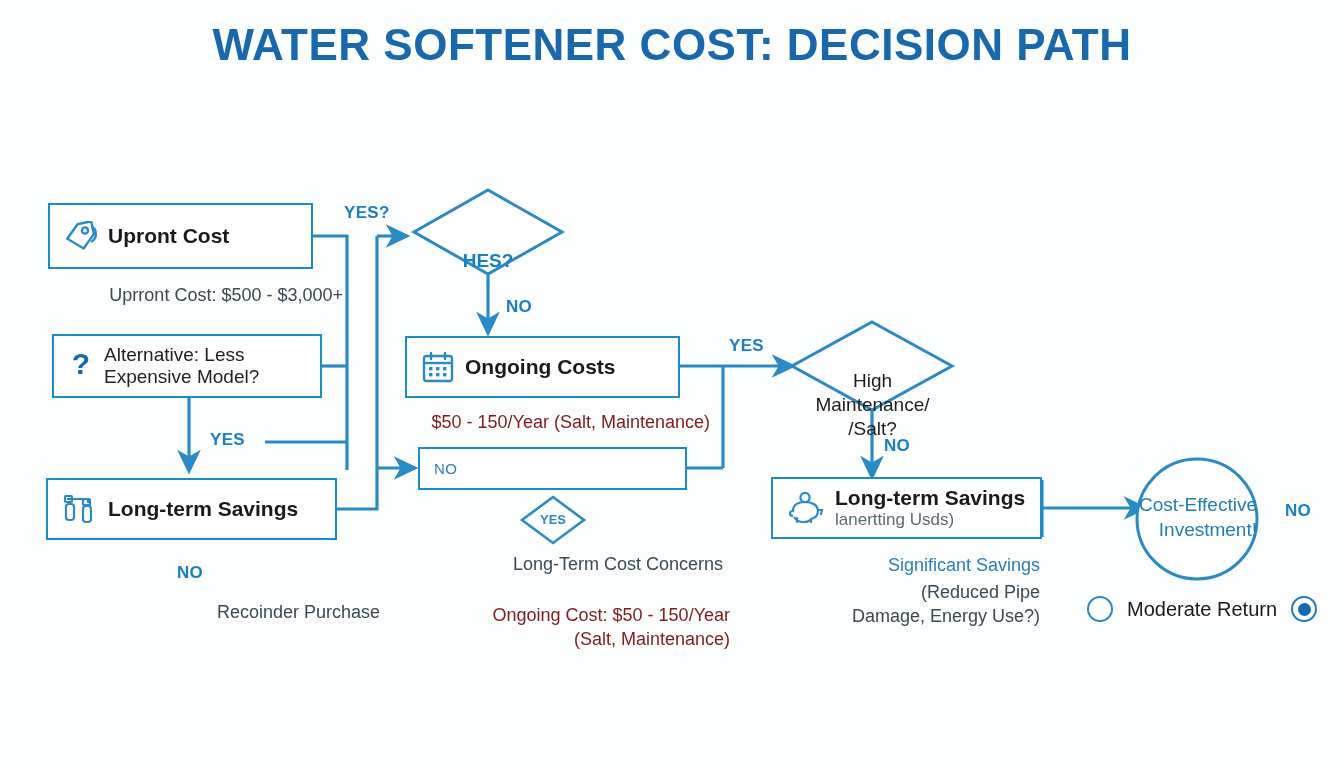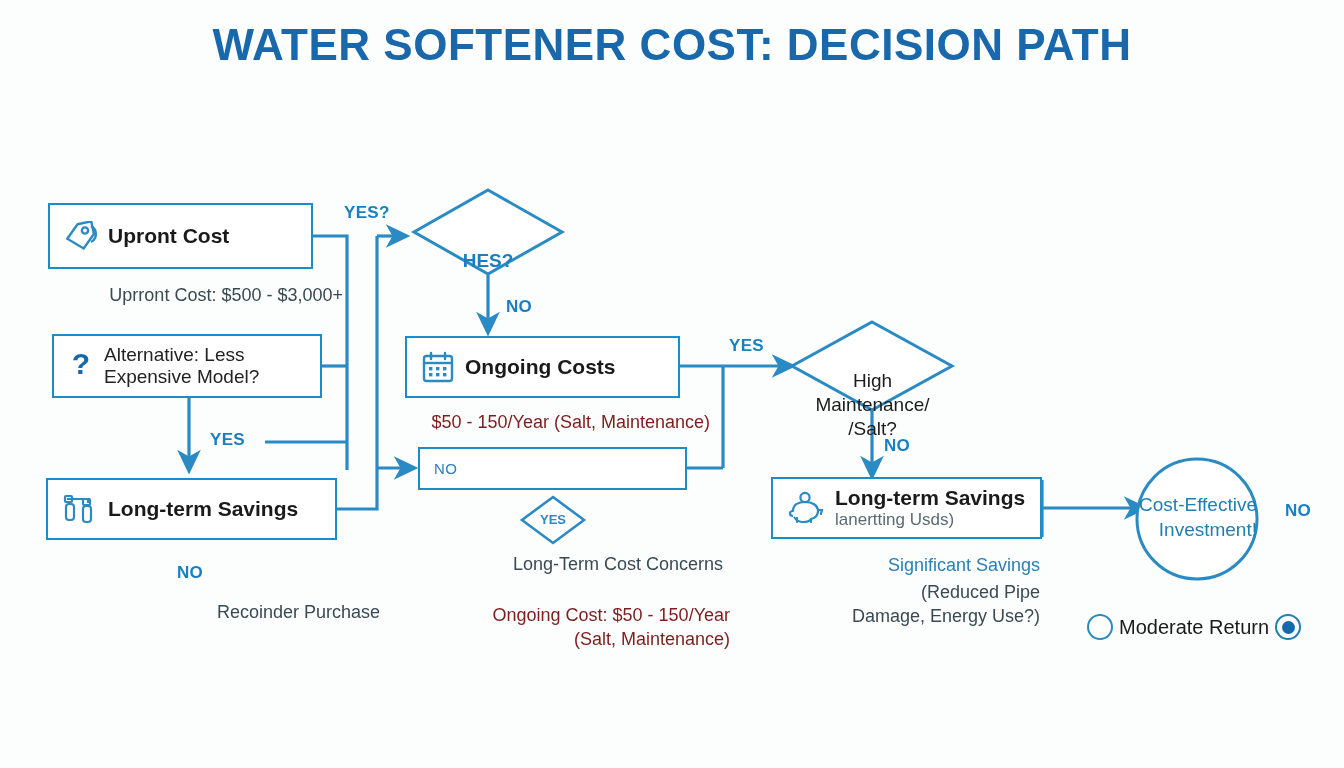--- a/index.html
+++ b/index.html
@@ -58,21 +58,21 @@
     font-size:19px;color:#1c1c1c;line-height:1.25;
   }
   .diamondtext.blue{color:#1a7fc1;font-weight:bold;margin-top:28px;}
   .diamondtext.tiny{font-size:13px;color:#2a8ac4;font-weight:bold;}
 
   .circletext{
     position:absolute;text-align:center;
     font-size:19px;color:#1f7fb4;line-height:1.3;
   }
 
-  .legend{position:absolute;display:flex;align-items:center;gap:6px;margin-top:18px;}
+  .legend{position:absolute;display:flex;align-items:center;gap:14px;}
   .legend .ring{
     width:26px;height:26px;border-radius:50%;
     border:2.5px solid #2a8ac4;box-sizing:border-box;background:#fff;
   }
   .legend .legendlabel{font-size:20px;color:#1a1a1a;}
   .legend .radio{
     width:26px;height:26px;border-radius:50%;
     border:2.5px solid #1f7fb4;box-sizing:border-box;background:#fff;
     display:flex;align-items:center;justify-content:center;
   }

